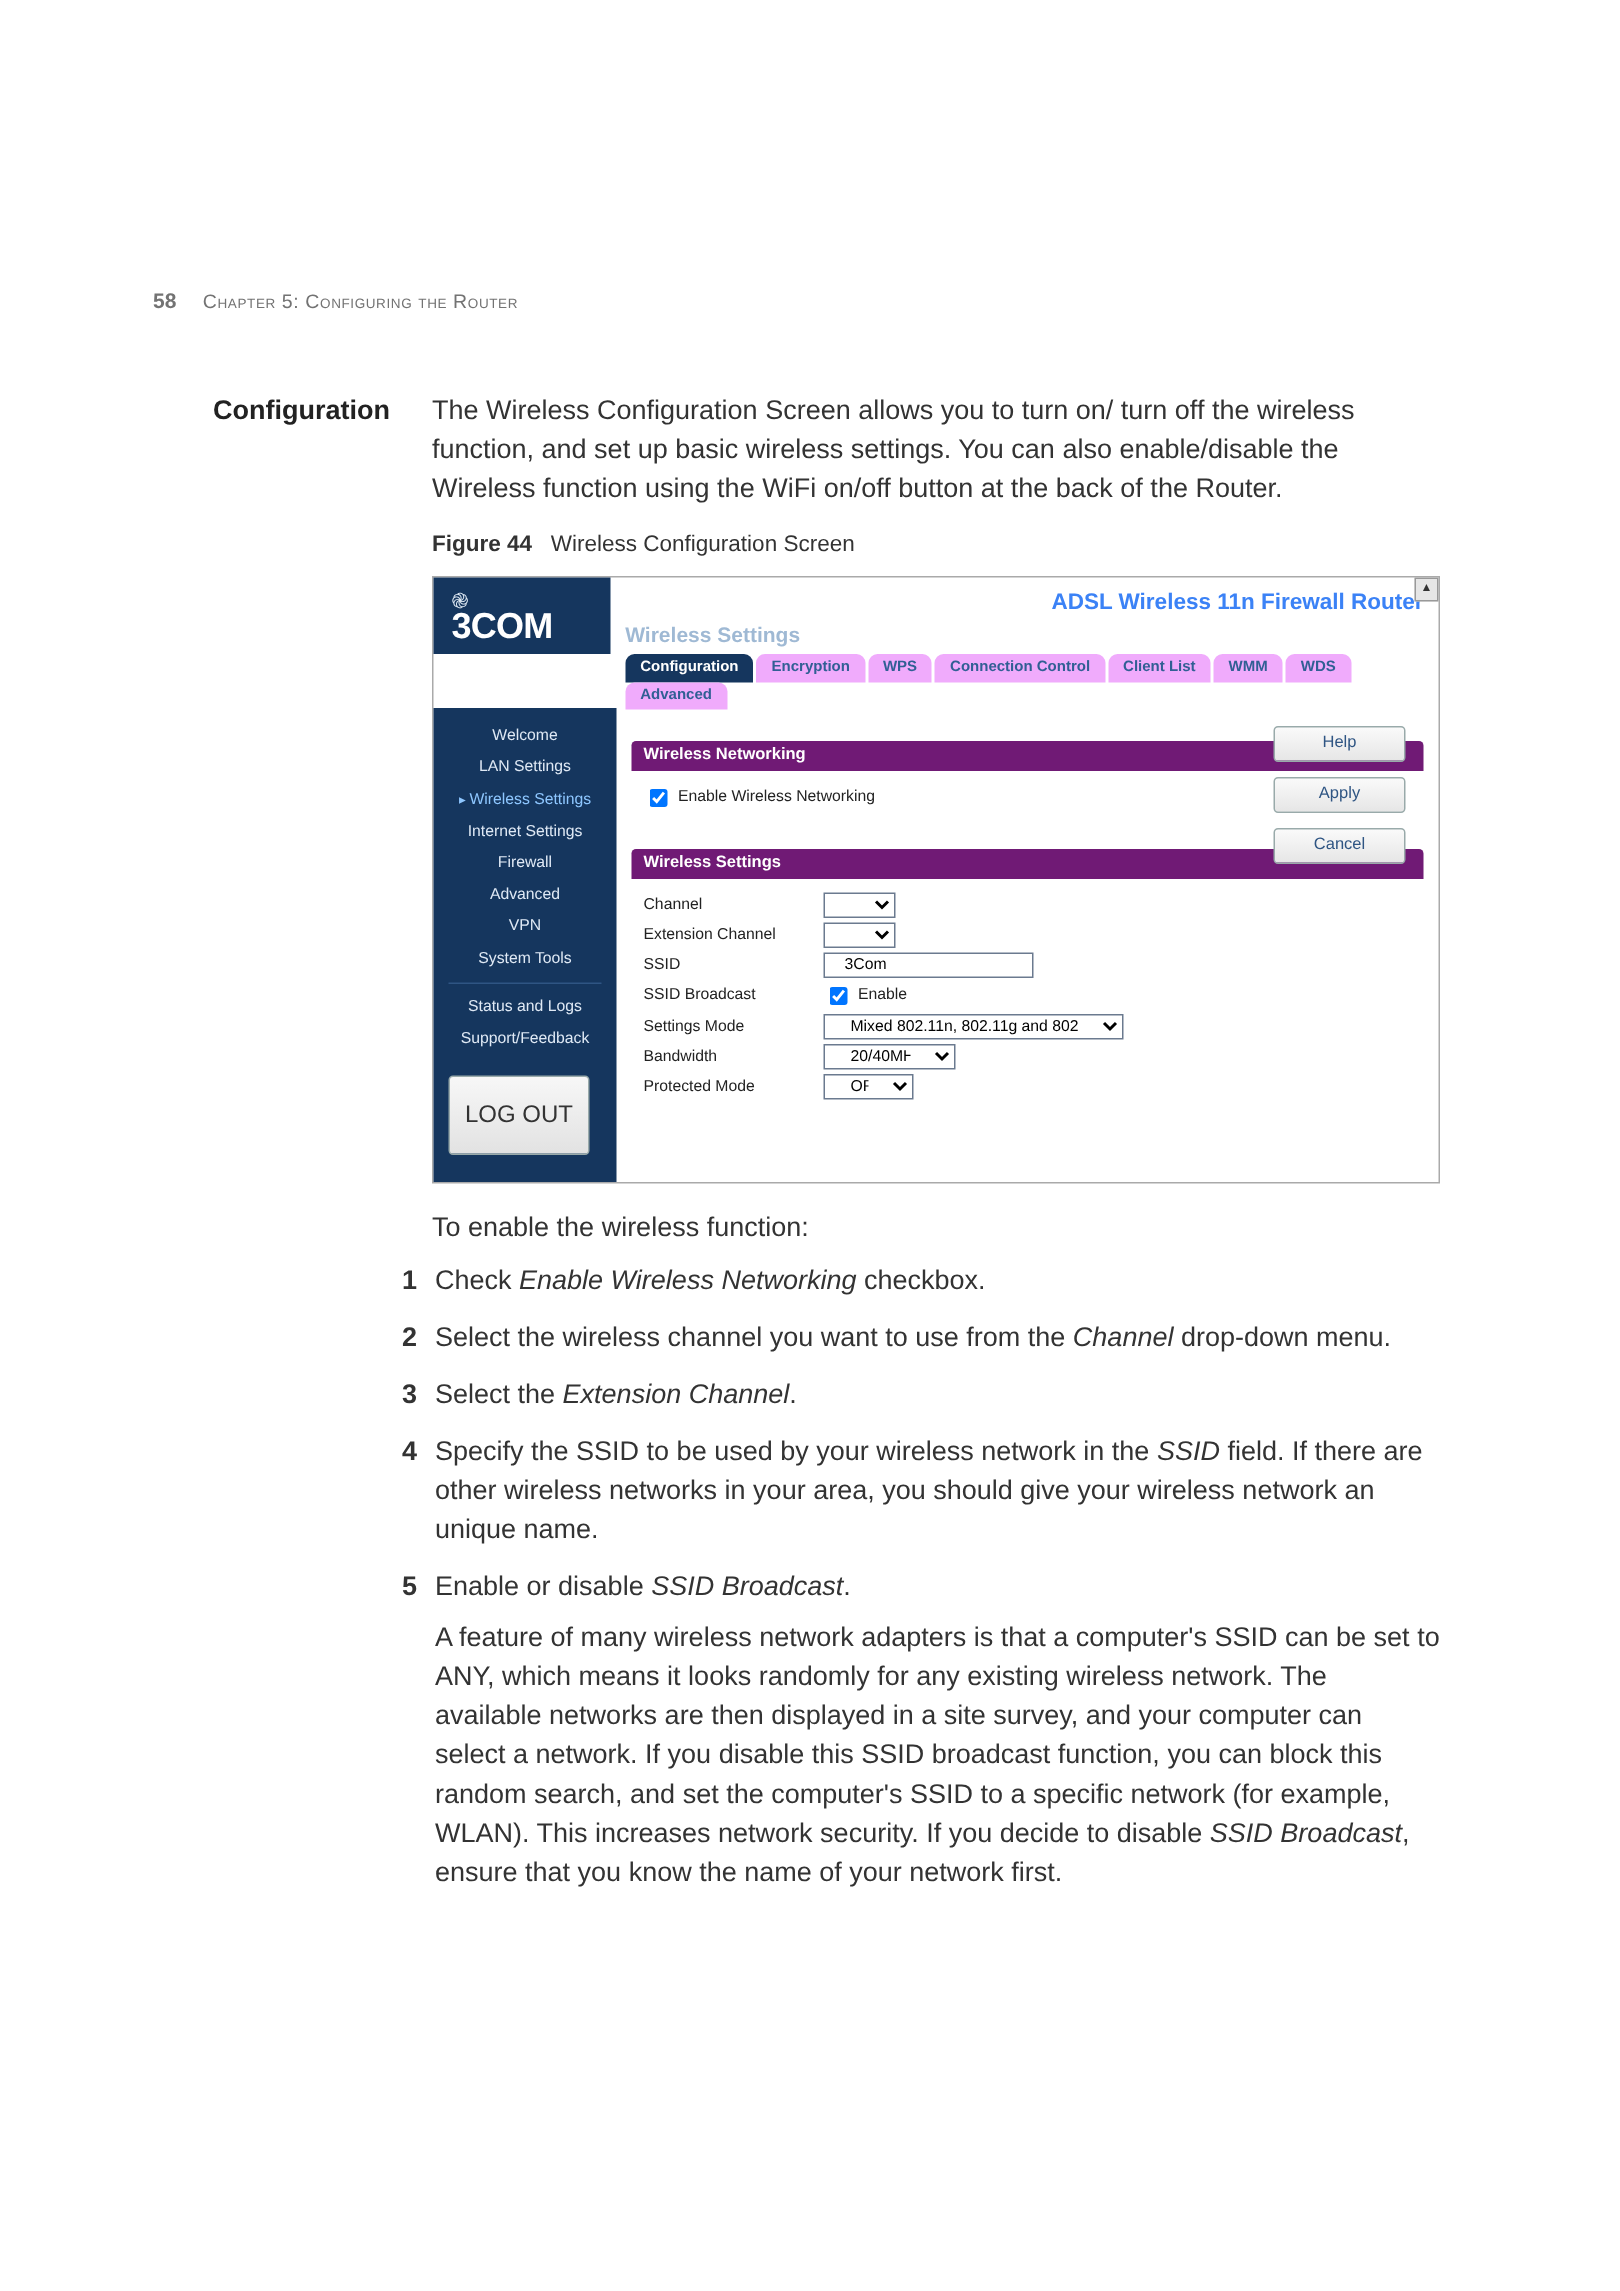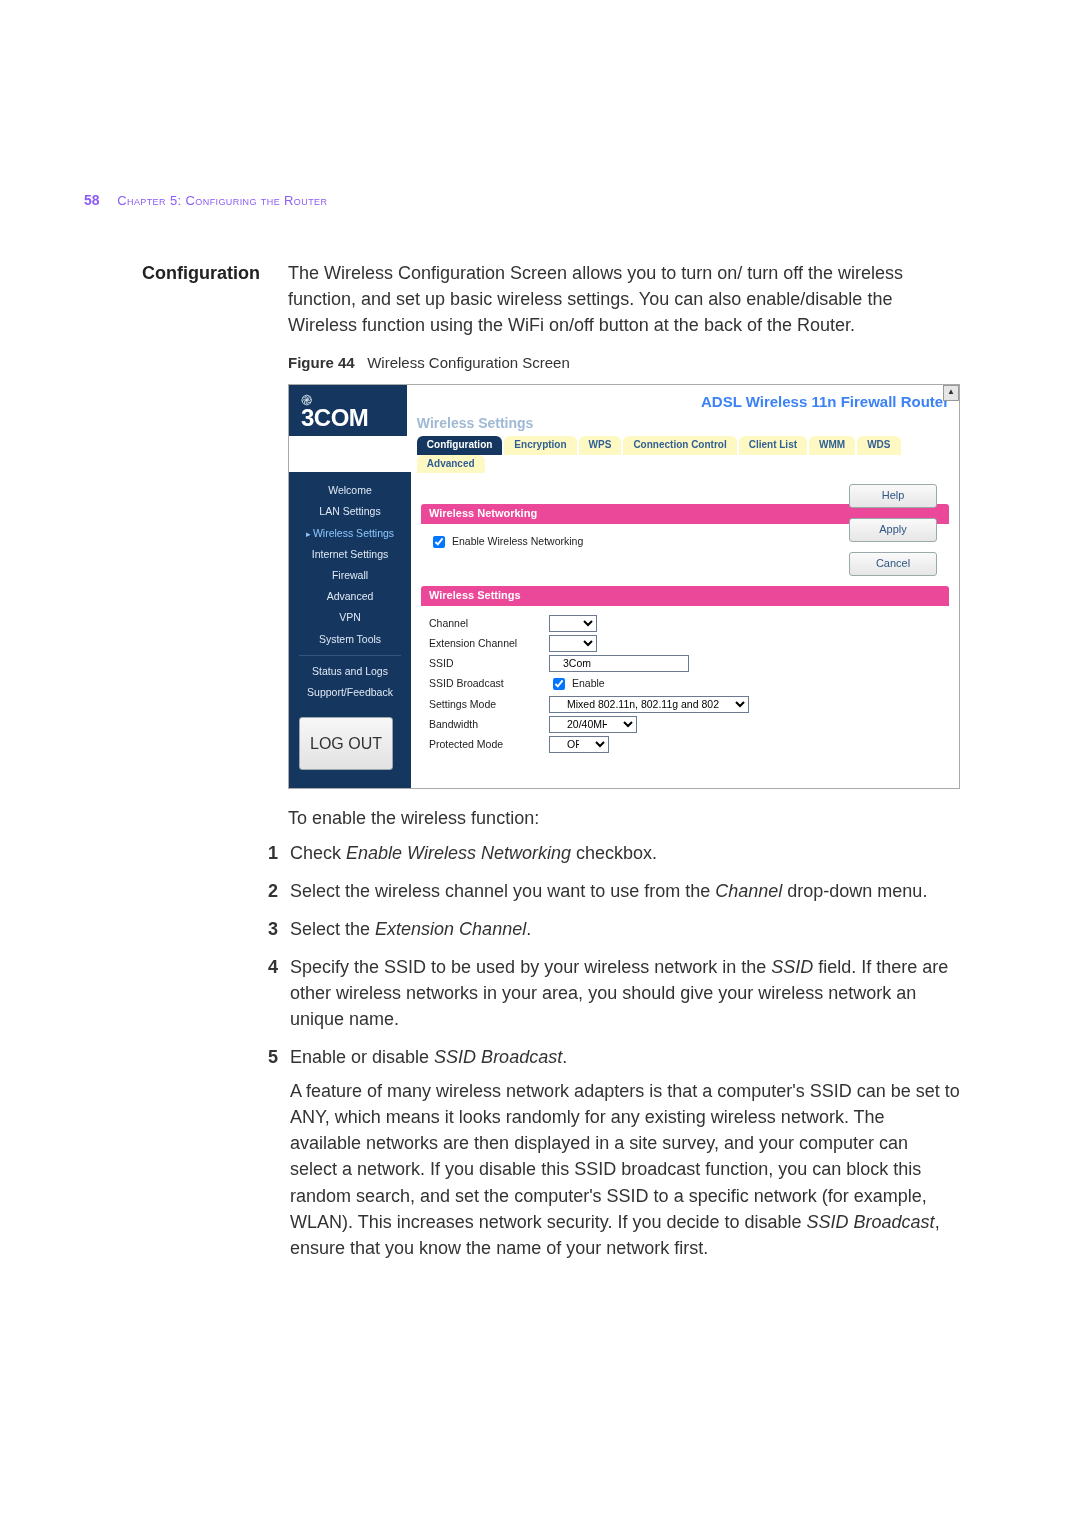--- a/index.html
+++ b/index.html
@@ -15,23 +15,23 @@
     height: 1527px;
     position: relative;
     box-sizing: border-box;
     padding: 180px 120px 60px 90px;
     font-size: 18px;
     line-height: 1.45;
   }
   .running-head {
     position: absolute;
     top: 190px;
-    left: 84px;
+    left: 102px;
     font-size: 13px;
-    color: #8b5cf6;
+    color: #737373;
   }
   .running-head .pn {
     font-weight: bold;
     margin-right: 14px;
     font-size: 14px;
   }
   .running-head .chap {
     font-variant: small-caps;
     letter-spacing: 0.4px;
   }
@@ -110,21 +110,21 @@
     color: #9fb9d4;
     font-weight: bold;
     font-size: 14px;
     margin: 0 0 2px 0;
   }
   .router-tabs {
     margin-top: 2px;
   }
   .router-tab {
     display: inline-block;
-    background: #fef9c3;
+    background: #f0abfc;
     color: #315f94;
     font-size: 10px;
     font-weight: bold;
     padding: 2px 10px;
     border-radius: 6px 6px 0 0;
     margin-right: 2px;
     position: relative;
     top: 1px;
   }
   .router-tab.active {
@@ -183,27 +183,27 @@
     border-radius: 3px;
     display: inline-block;
   }
 
   .router-main {
     flex: 1 1 auto;
     padding: 8px 10px 24px 10px;
     position: relative;
   }
   .panel-head {
-    background: #ec4899;
+    background: #701a75;
     color: #fff;
     font-size: 11px;
     font-weight: bold;
     padding: 2px 8px;
     border-radius: 3px 3px 0 0;
-    margin-top: 24px;
+    margin-top: 14px;
   }
   .panel-body {
     padding: 6px 8px 8px 8px;
     font-size: 10.5px;
     color: #222;
   }
   .frow {
     display: flex;
     align-items: center;
     margin: 3px 0;

